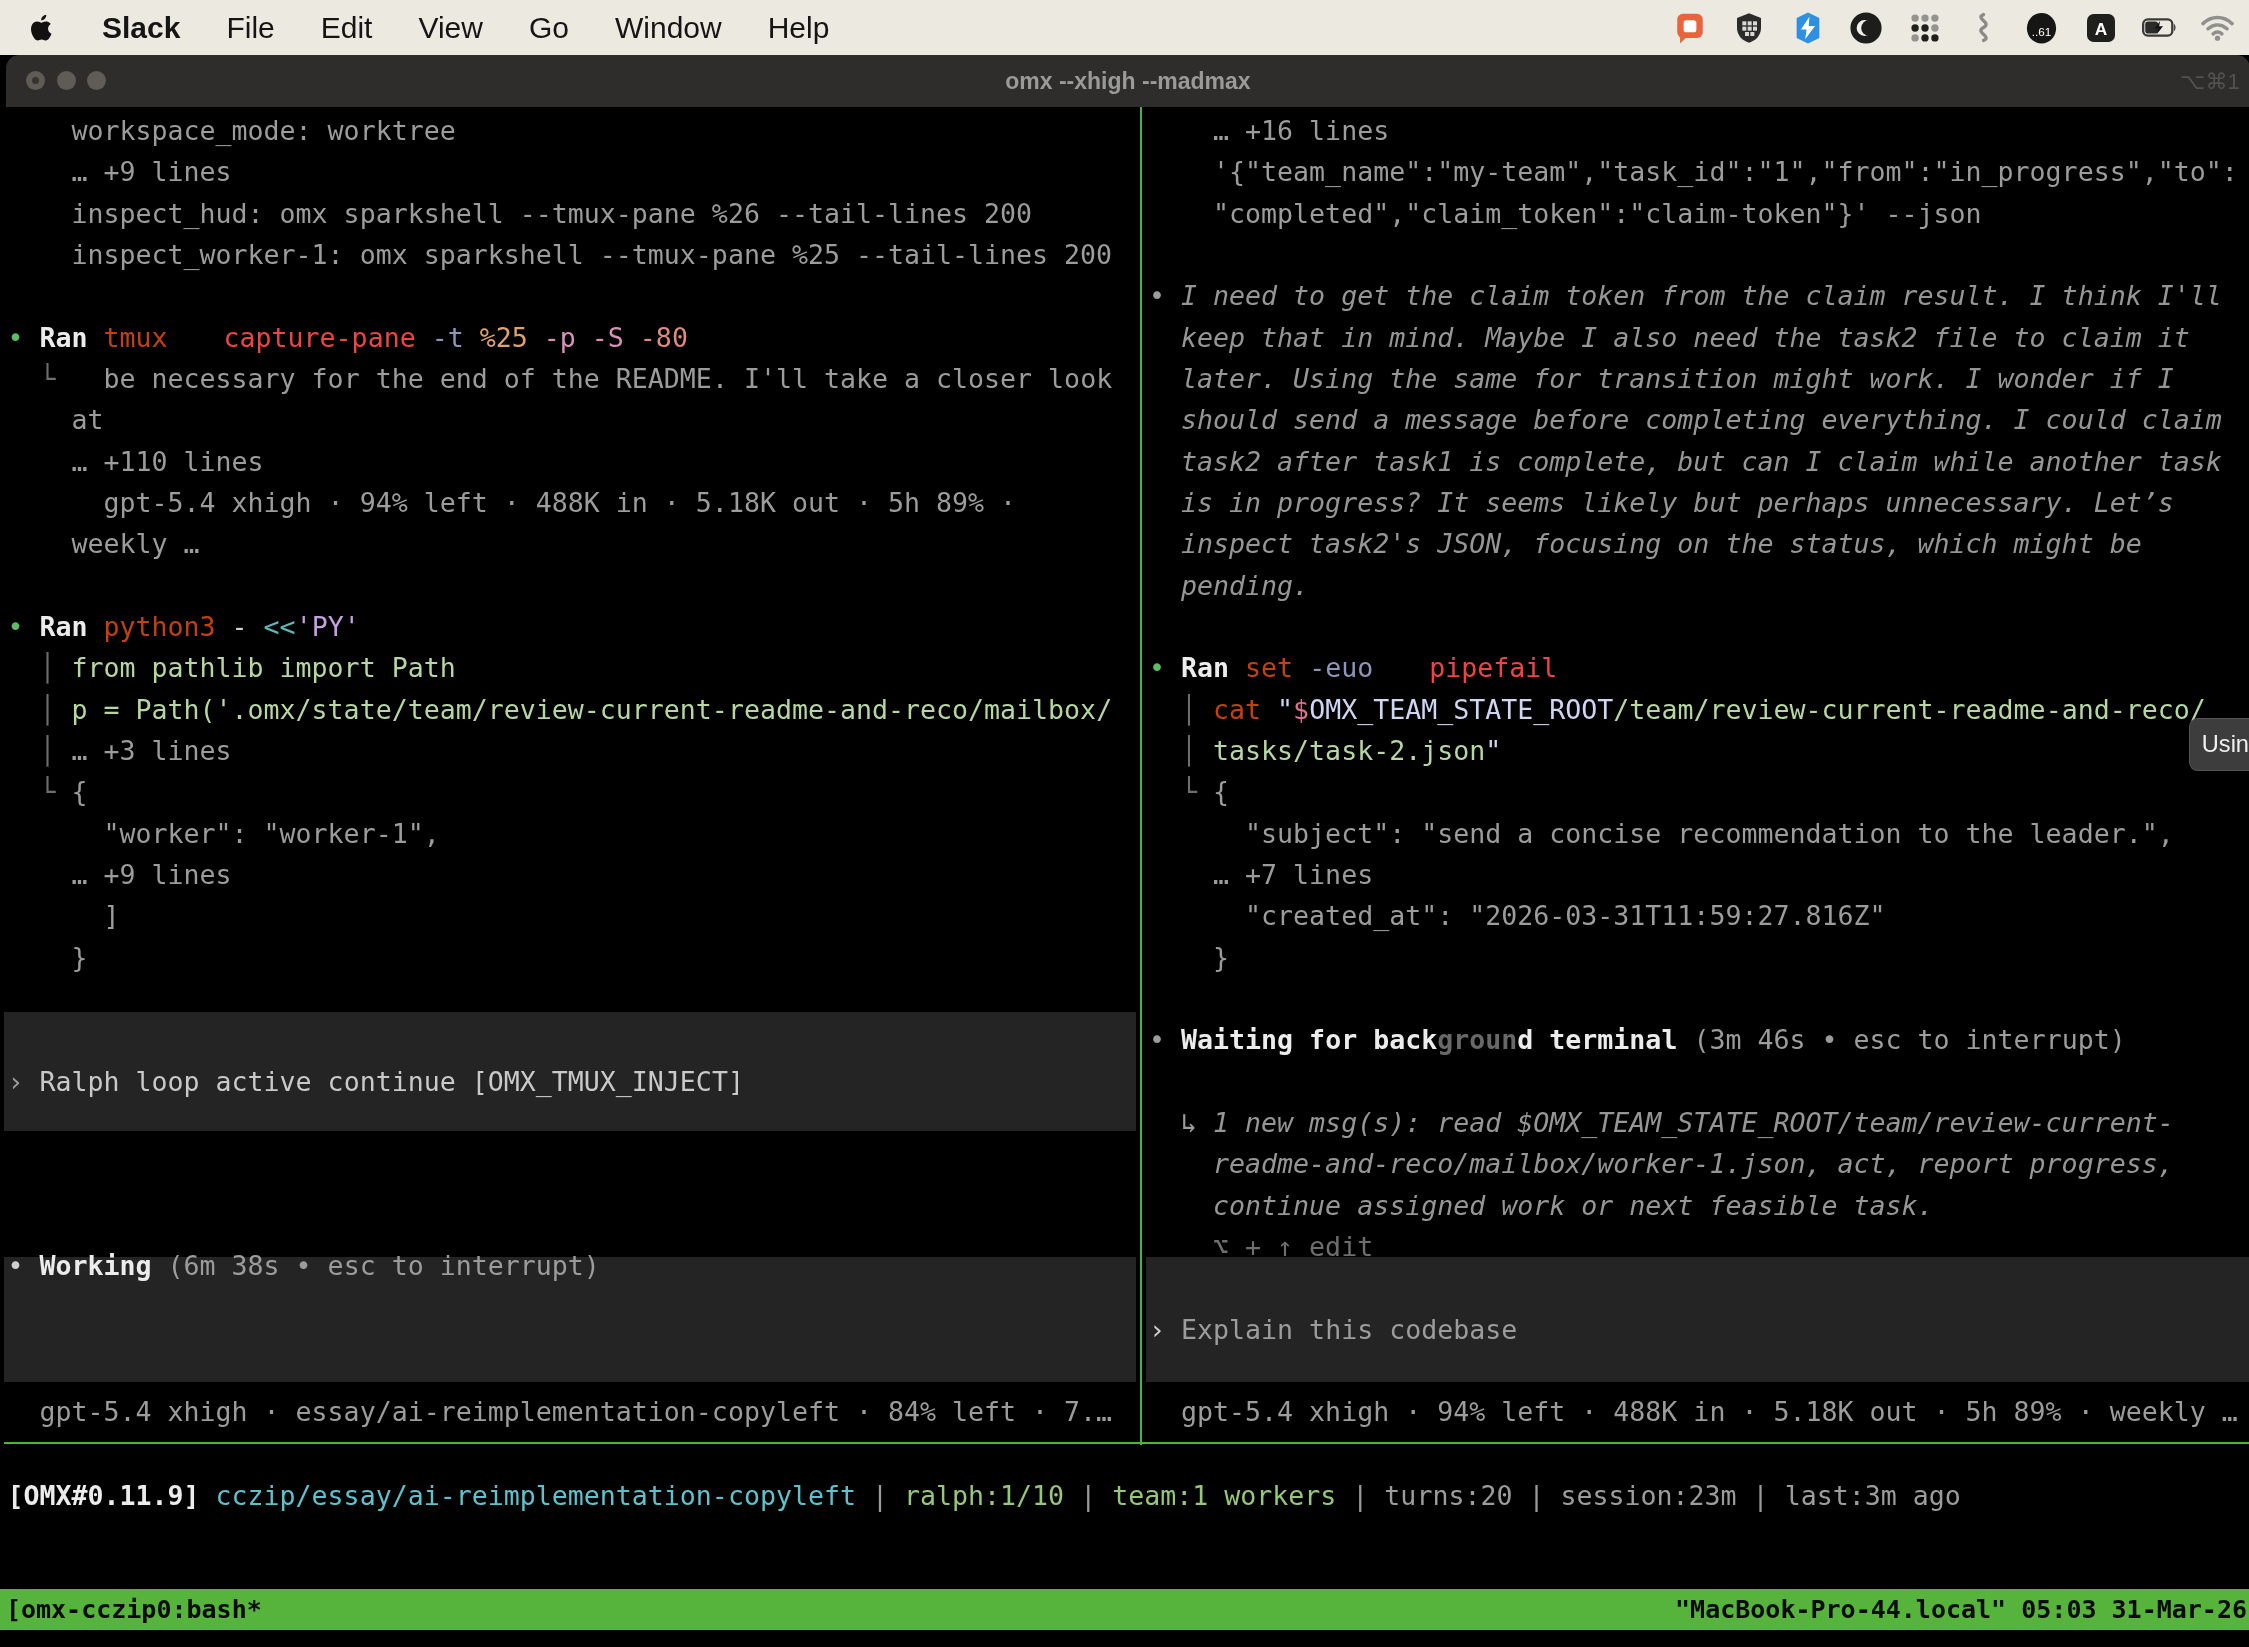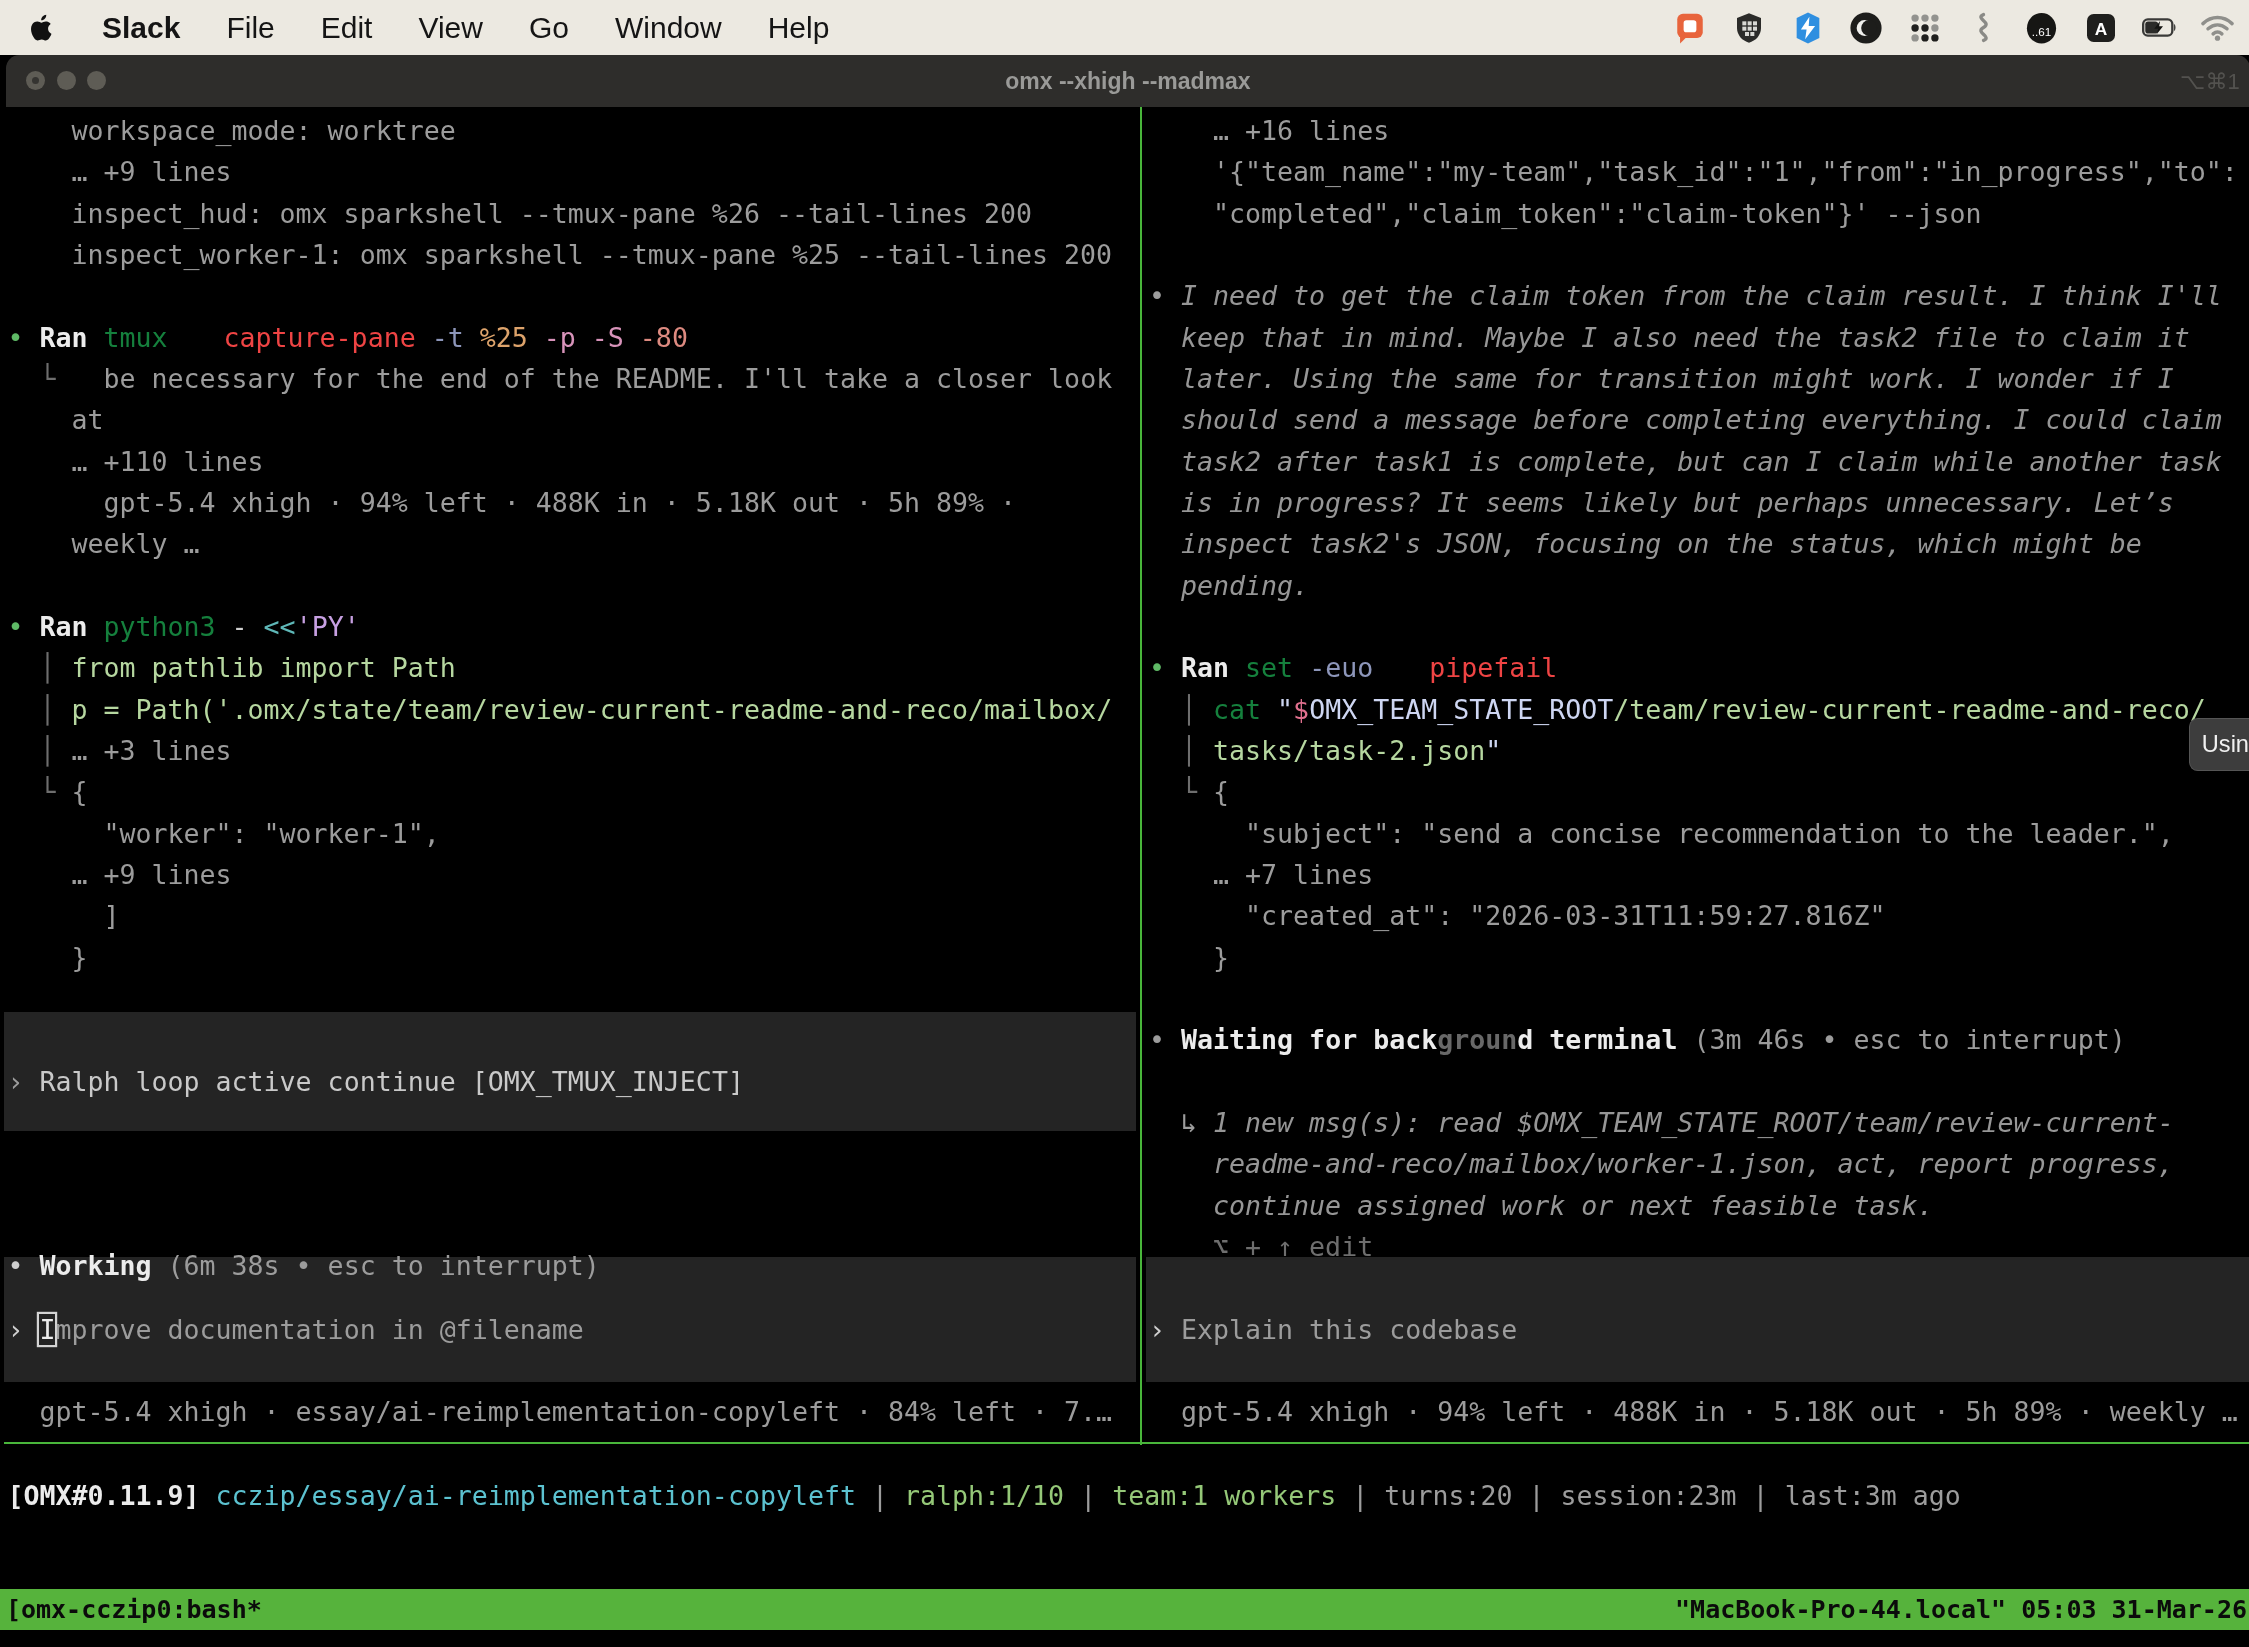--- a/index.html
+++ b/index.html
@@ -38,21 +38,21 @@
         font-size:26.6px; line-height:41px; }
   .s-d  { color:#9c9c9c; }
   .s-d2 { color:#6e6e6e; }
   .s-i  { color:#969696; font-style:italic; }
   .s-b  { color:#ececec; font-weight:bold; }
   .s-sh { color:#686868; font-weight:bold; }
   .s-g  { color:#5fba66; }
   .s-lt { color:#cfcfcf; }
   .s-ra { color:#c9c9c9; }
   .s-c  { color:#b6d7a0; }
-  .s-bl { color:#15803d; }
+  .s-bl { color:#c2410c; }
   .s-pe { color:#ef4444;margin-left:40px; }
   .s-sl { color:#8d96ba; }
   .s-or { color:#dda36b; }
   .s-pk { color:#d893ba; }
   .s-rd { color:#dd8a80; }
   .s-te { color:#5fb8b8; }
   .s-pu { color:#c7a0e2; }
   .s-la { color:#ced6f2; }
   .s-do { color:#e0708e; }
   .s-cy { color:#5cc2d0; }
@@ -212,21 +212,20 @@
       <div class="tl" style="top: 540px;"><span class="s-d2">  │ </span><span class="s-c">from pathlib import Path</span></div>
       <div class="tl" style="top: 582px;"><span class="s-d2">  │ </span><span class="s-c">p = Path('.omx/state/team/review-current-readme-and-reco/mailbox/</span></div>
       <div class="tl" style="top: 623px;"><span class="s-d2">  │ </span><span class="s-d">… +3 lines</span></div>
       <div class="tl" style="top: 664px;"><span class="s-d2">  └ </span><span class="s-d">{</span></div>
       <div class="tl" style="top: 706px;"><span class="s-d">      "worker": "worker-1",</span></div>
       <div class="tl" style="top: 747px;"><span class="s-d">    … +9 lines</span></div>
       <div class="tl" style="top: 788px;"><span class="s-d">      ]</span></div>
       <div class="tl" style="top: 830px;"><span class="s-d">    }</span></div>
       <div class="tl" style="top: 954px;"><span class="s-d">› </span><span class="s-ra">Ralph loop active continue [OMX_TMUX_INJECT]</span></div>
       <div class="tl" style="top: 1138px; text-align: center;"><span class="s-lt">• </span><span class="s-b">Working</span><span class="s-d"> (6m 38s • esc to interrupt)</span></div>
-      <div class="tl" style="top: 1202px;"><span class="s-lt">› </span><span class="s-cur">I</span><span class="s-d">mprove documentation in @filename</span></div>
       <div class="tl" style="top: 1284px;"><span class="s-d">  gpt-5.4 xhigh · essay/ai-reimplementation-copyleft · 84% left · 7.…</span></div>
     </div>
   <div class="pane" id="right-pane" style="left:1149px; width:1101px; height:968px;">
       <div class="tl" style="top: 3px;"><span class="s-d">    … +16 lines</span></div>
       <div class="tl" style="top: 44px;"><span class="s-d">    '{"team_name":"my-team","task_id":"1","from":"in_progress","to":</span></div>
       <div class="tl" style="top: 86px;"><span class="s-d">    "completed","claim_token":"claim-token"}' --json</span></div>
       <div class="tl" style="top: 168px;"><span class="s-d">• </span><span class="s-i">I need to get the claim token from the claim result. I think I'll</span></div>
       <div class="tl" style="top: 210px;"><span class="s-i">  keep that in mind. Maybe I also need the task2 file to claim it</span></div>
       <div class="tl" style="top: 292px;"><span class="s-i">  should send a message before completing everything. I could claim</span></div>
       <div class="tl" style="top: 251px;"><span class="s-i">  later. Using the same for transition might work. I wonder if I</span></div>

